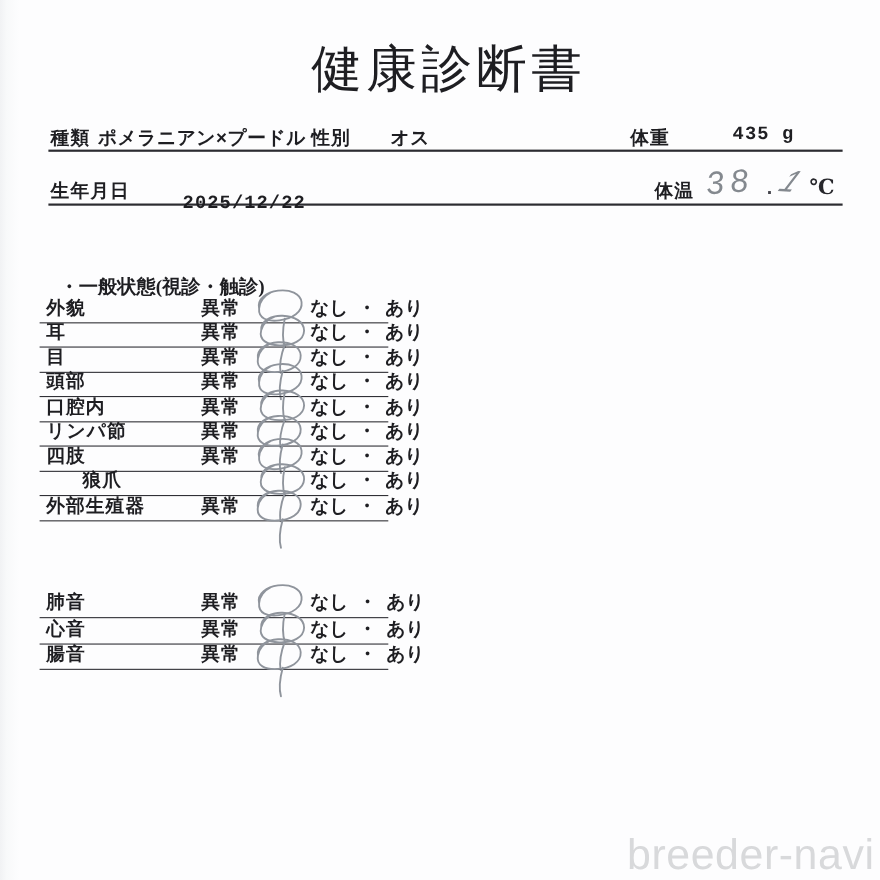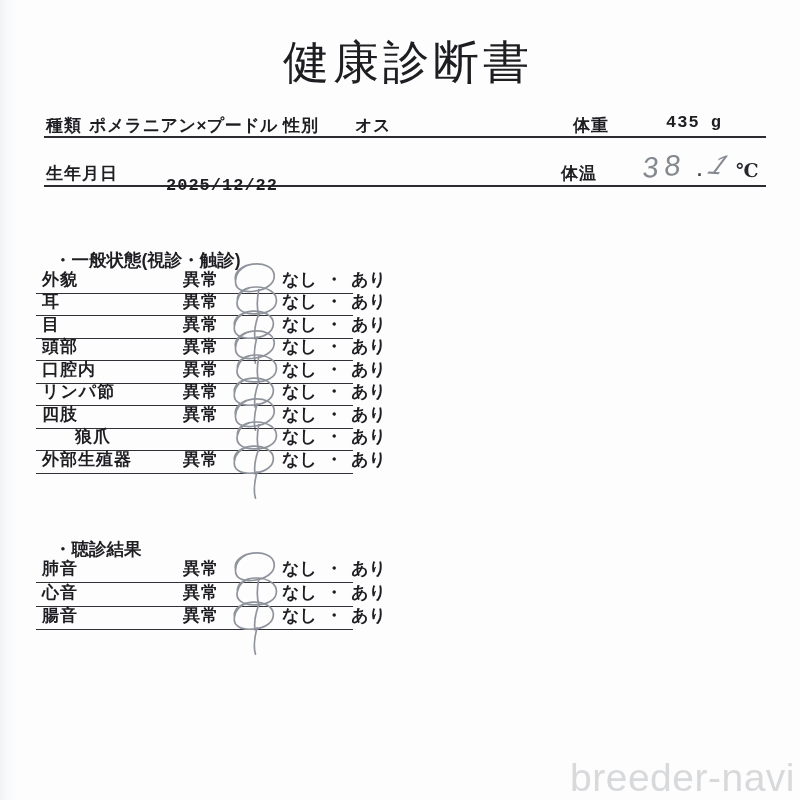--- a/index.html
+++ b/index.html
@@ -65,27 +65,27 @@
 
   <span class="abs lbl" style="left:46px;top:114px;">種類</span>
   <span class="abs val-g" style="left:89px;top:114px;">ポメラニアン×プードル</span>
   <span class="abs lbl" style="left:283px;top:114px;">性別</span>
   <span class="abs val-g" style="left:355px;top:114px;">オス</span>
   <span class="abs lbl" style="left:573px;top:114px;text-align:center;">体重</span>
   <span class="abs val-s" style="left:666px;top:113px;">435 g</span>
 
   <span class="abs lbl" style="left:46px;top:162px;">生年月日</span>
   <span class="abs val-s" style="left:166px;top:161px;margin-top:15px;">2025/12/22</span>
-  <span class="abs lbl" style="left:561px;top:162px;">体温</span>
+  <span class="abs lbl" style="left:595px;top:162px;">体温</span>
   <span class="abs hw temp-whole" style="left:642px;top:150px;">38</span>
   <span class="abs temp-point" style="left:697px;top:160px;">.</span>
   <span class="abs hw temp-dec" style="left:711px;top:150px;">1</span>
   <span class="abs temp-unit" style="left:736px;top:159px;">℃</span>
 
-  <div id="section-0" class="section" style="top:250px;">
+  <div id="section-0" class="section" style="top:250px;font-family:Liberation Serif, serif;">
     <div class="sec-heading">・一般状態(視診・触診)</div>
     <div class="rows">
   <div class="check-row">
     <span class="c-label">外貌</span>
     <span class="c-prefix">異常</span>
     <span class="c-options">
       <span class="c-none">
         <svg class="circle-mark" viewBox="0 0 52 60" aria-hidden="true">
           <path d="M7,17 C6,8 16,3 26,3 C37,3 46,8 46,16 C46,25 36,30 24,30 C13,30 5,26 7,17 C8,11 13,6 19,4"></path>
           <path d="M29,29 C26,38 24,46 26,55"></path>
@@ -221,21 +221,20 @@
         <span class="c-none-text">なし</span>
       </span>
       <span class="c-sep">・</span>
       <span class="c-yes">あり</span>
     </span>
   </div>
 </div>
   </div>
 
   <div id="section-1" class="section" style="top:539px;">
-    <div class="sec-heading">・聴診結果</div>
     <div class="rows">
   <div class="check-row">
     <span class="c-label">肺音</span>
     <span class="c-prefix">異常</span>
     <span class="c-options">
       <span class="c-none">
         <svg class="circle-mark" viewBox="0 0 52 60" aria-hidden="true">
           <path d="M7,17 C6,8 16,3 26,3 C37,3 46,8 46,16 C46,25 36,30 24,30 C13,30 5,26 7,17 C8,11 13,6 19,4"></path>
           <path d="M29,29 C26,38 24,46 26,55"></path>
         </svg>

